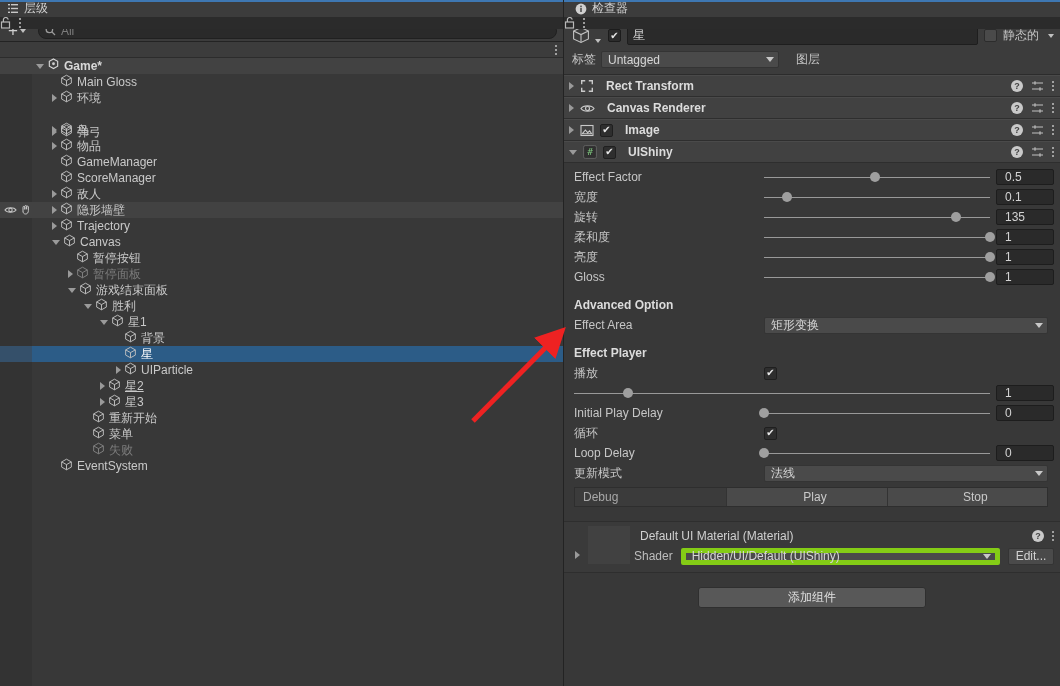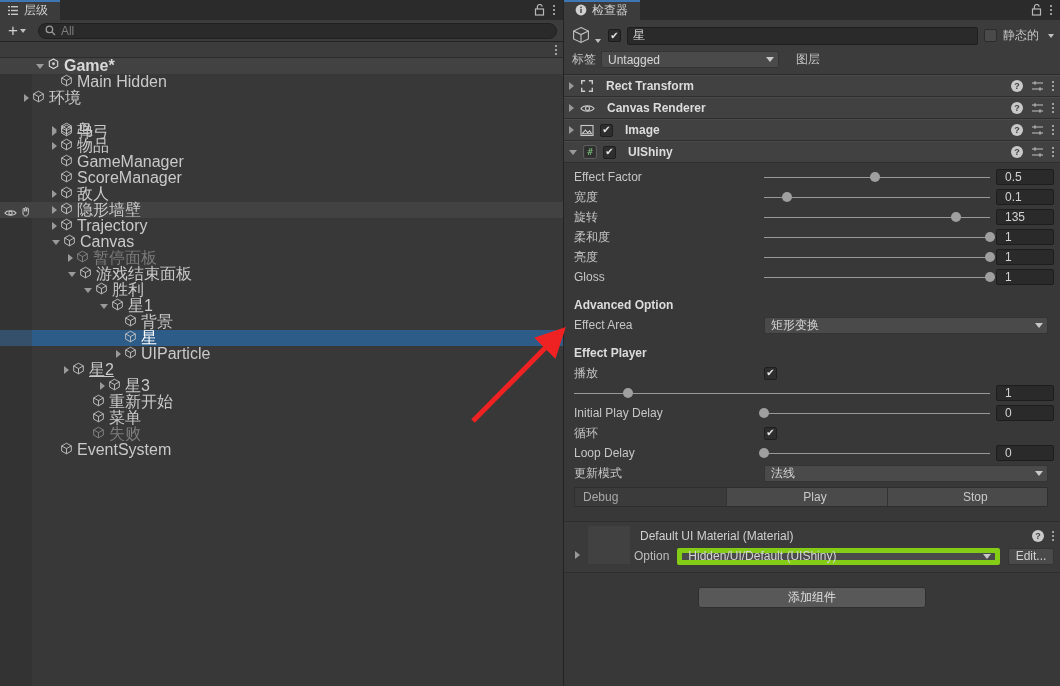--- a/index.html
+++ b/index.html
@@ -10,20 +10,21 @@
     font-size: 12px;
     color: #c8c8c8;
     overflow: hidden;
   }
   #root { position: relative; width: 1060px; height: 686px; display: flex; }
 
   
   .tabbar {
     height: 20px; background: #2b2b2b; display: flex; align-items: stretch;
     position: relative;
+    flex-direction: column;
   }
   .tab {
     display: flex; align-items: center; gap: 5px;
     padding: 0 12px 0 8px; background: #3c3c3c; color: #d2d2d2;
     font-size: 12px; position: relative; height: 20px;
   }
   .tab.active::before {
     content: ""; position: absolute; left: 0; right: 0; top: 0; height: 2px;
     background: #3e77b2;
   }
@@ -48,21 +49,21 @@
     flex: 1; height: 16px; background: #2a2a2a; border-radius: 8px;
     display: flex; align-items: center; padding: 0 6px; gap: 5px;
     border: 1px solid #202020; margin-left: 4px;
   }
   .searchbox .ph { color: #7d7d7d; font-size: 12px; }
   .h-secondbar { height: 16px; background: #3c3c3c; border-bottom:1px solid #2c2c2c; display:flex; justify-content:flex-end; align-items:center; padding-right:6px;}
   .h-list { flex: 1; overflow: hidden; position: relative; background: #383838; }
   .gutter { position:absolute; left:0; top:0; bottom:0; width:32px; background:#333333; }
   .row {
     position: relative; height: 16px; display: flex; align-items: center;
-    font-size: 16px; color: #c9c9c9; white-space: nowrap;
+    font-size: 12px; color: #c9c9c9; white-space: nowrap;
   }
   .row.header-row { background: #424242; }
   .row.hover-row { background: #424242; }
   .row.selected { background: #2c5c87; color: #ffffff; }
   .row.selected .sel-gutter { position:absolute; left:0; top:0; bottom:0; width:32px; background:#35506a; }
   .row .content { position: relative; display:flex; align-items:center; gap:3px; z-index:2;}
   .row.dim { color: #7b7b7b; }
   .tri-right { width:0;height:0;border-top:4px solid transparent;border-bottom:4px solid transparent;border-left:5px solid #9a9a9a; flex:none;}
   .tri-open { width:0;height:0;border-left:4px solid transparent;border-right:4px solid transparent;border-top:5px solid #9a9a9a; flex:none;}
   .tri-blank { width:5px; height:8px; flex:none; }
@@ -235,25 +236,25 @@
         </div>
         <div class="row">
           <div class="content" style="margin-left: 52px;">
             <span class="tri-blank"></span>
             <span class="cube"><svg width="13" height="13" viewBox="0 0 14 14">
                 <g fill="none" stroke="#c3c3c3" stroke-width="1">
                   <path d="M7 1.3 12.2 4.2v5.6L7 12.7 1.8 9.8V4.2z"></path>
                   <path d="M1.8 4.2 7 7.1l5.2-2.9M7 7.1v5.6"></path>
                 </g>
               </svg></span>
-            <span class="lbl">Main Hidden</span>
-          </div>
-        </div>
-        <div class="row">
-          <div class="content" style="margin-left: 24px;">
+            <span class="lbl">Main Gloss</span>
+          </div>
+        </div>
+        <div class="row">
+          <div class="content" style="margin-left: 52px;">
             <span class="tri-right"></span>
             <span class="cube"><svg width="13" height="13" viewBox="0 0 14 14">
                 <g fill="none" stroke="#c3c3c3" stroke-width="1">
                   <path d="M7 1.3 12.2 4.2v5.6L7 12.7 1.8 9.8V4.2z"></path>
                   <path d="M1.8 4.2 7 7.1l5.2-2.9M7 7.1v5.6"></path>
                 </g>
               </svg></span>
             <span class="lbl">环境</span>
           </div>
         </div>
@@ -369,20 +370,32 @@
             <span class="tri-open"></span>
             <span class="cube"><svg width="13" height="13" viewBox="0 0 14 14">
                 <g fill="none" stroke="#c3c3c3" stroke-width="1">
                   <path d="M7 1.3 12.2 4.2v5.6L7 12.7 1.8 9.8V4.2z"></path>
                   <path d="M1.8 4.2 7 7.1l5.2-2.9M7 7.1v5.6"></path>
                 </g>
               </svg></span>
             <span class="lbl">Canvas</span>
           </div>
         </div>
+        <div class="row">
+          <div class="content" style="margin-left: 68px;">
+            <span class="tri-blank"></span>
+            <span class="cube"><svg width="13" height="13" viewBox="0 0 14 14">
+                <g fill="none" stroke="#c3c3c3" stroke-width="1">
+                  <path d="M7 1.3 12.2 4.2v5.6L7 12.7 1.8 9.8V4.2z"></path>
+                  <path d="M1.8 4.2 7 7.1l5.2-2.9M7 7.1v5.6"></path>
+                </g>
+              </svg></span>
+            <span class="lbl">暂停按钮</span>
+          </div>
+        </div>
         <div class="row dim">
           <div class="content" style="margin-left: 68px;">
             <span class="tri-right"></span>
             <span class="cube"><svg width="13" height="13" viewBox="0 0 14 14">
                 <g fill="none" stroke="#c3c3c3" stroke-width="1">
                   <path d="M7 1.3 12.2 4.2v5.6L7 12.7 1.8 9.8V4.2z"></path>
                   <path d="M1.8 4.2 7 7.1l5.2-2.9M7 7.1v5.6"></path>
                 </g>
               </svg></span>
             <span class="lbl">暂停面板</span>
@@ -455,21 +468,21 @@
             <span class="cube"><svg width="13" height="13" viewBox="0 0 14 14">
                 <g fill="none" stroke="#c3c3c3" stroke-width="1">
                   <path d="M7 1.3 12.2 4.2v5.6L7 12.7 1.8 9.8V4.2z"></path>
                   <path d="M1.8 4.2 7 7.1l5.2-2.9M7 7.1v5.6"></path>
                 </g>
               </svg></span>
             <span class="lbl">UIParticle</span>
           </div>
         </div>
         <div class="row">
-          <div class="content" style="margin-left: 64px; text-decoration: underline;">
+          <div class="content" style="margin-left: 100px; text-decoration: underline;">
             <span class="tri-right"></span>
             <span class="cube"><svg width="13" height="13" viewBox="0 0 14 14">
                 <g fill="none" stroke="#c3c3c3" stroke-width="1">
                   <path d="M7 1.3 12.2 4.2v5.6L7 12.7 1.8 9.8V4.2z"></path>
                   <path d="M1.8 4.2 7 7.1l5.2-2.9M7 7.1v5.6"></path>
                 </g>
               </svg></span>
             <span class="lbl">星2</span>
           </div>
         </div>
@@ -842,21 +855,21 @@
             <span class="comp-right">
               <span class="qmark">?</span>
               <span class="kebab">
                   <i></i>
                   <i></i>
                   <i></i>
                 </span>
             </span>
           </div>
           <div class="shader-row">
-            <span class="shader-lbl">Option</span>
+            <span class="shader-lbl">Shader</span>
             <div class="shader-dd">
               <span>Hidden/UI/Default (UIShiny)</span>
               <span class="dd-arrow"></span>
             </div>
             <div class="edit-btn">Edit...</div>
           </div>
         </div>
       </div>
 
       <div class="addcomp-wrap">

